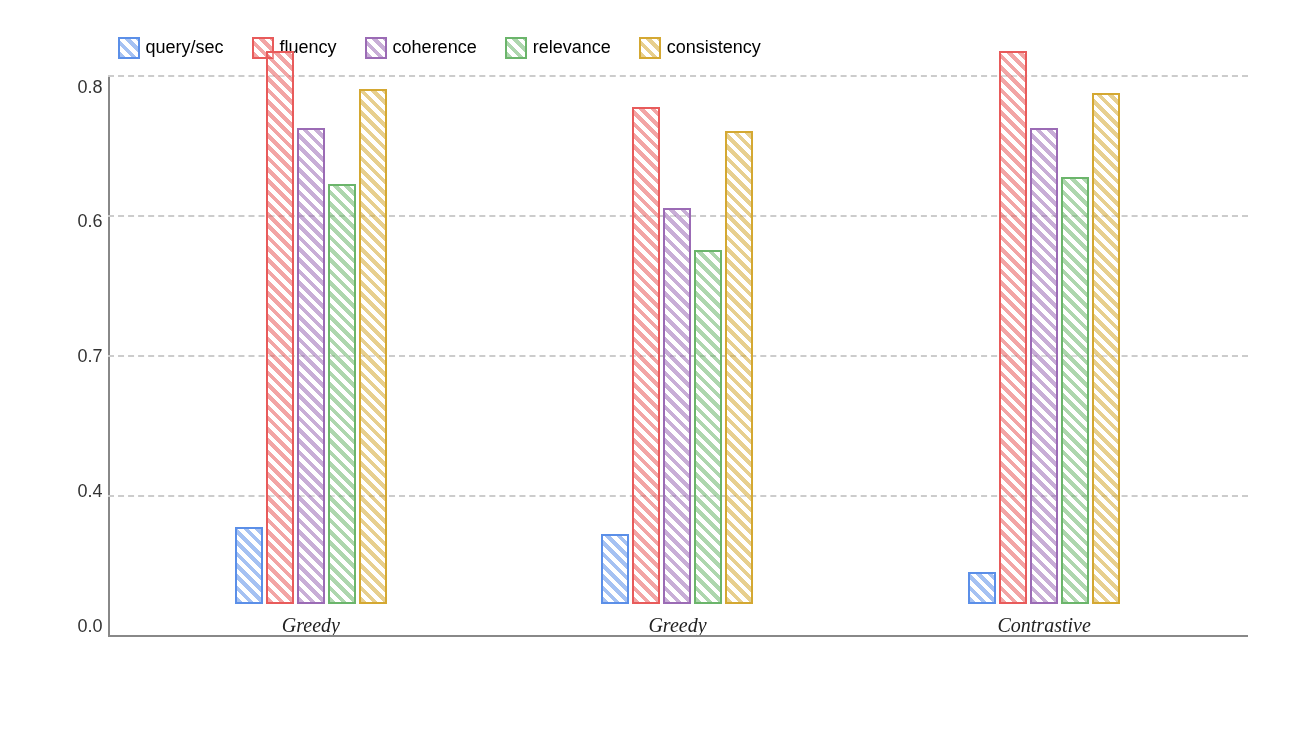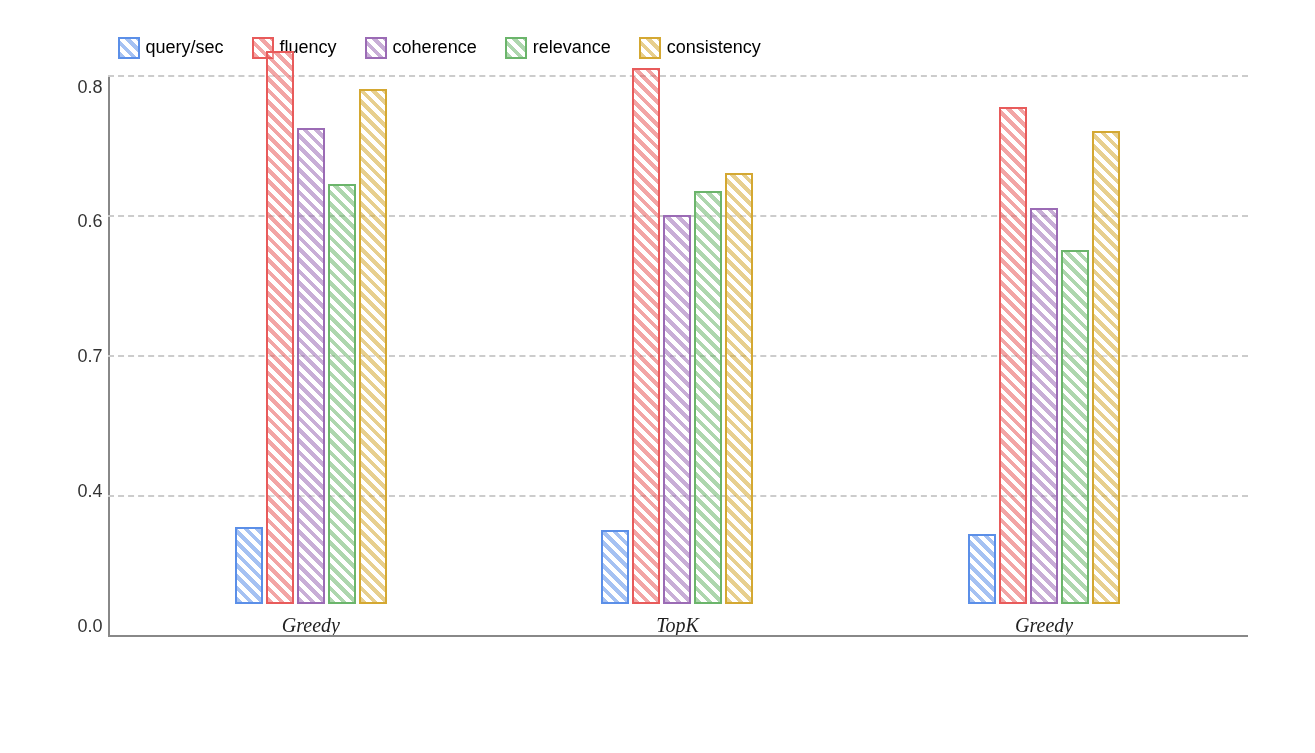--- a/index.html
+++ b/index.html
@@ -223,35 +223,35 @@
             <div class="bar bar-blue" style="height: 77px; border-color: rgb(91, 143, 232);"></div>
             <div class="bar bar-red" style="height: 553px; border-color: rgb(232, 91, 91);"></div>
             <div class="bar bar-purple" style="height: 476px; border-color: rgb(155, 107, 181);"></div>
             <div class="bar bar-green" style="height: 420px; border-color: rgb(107, 181, 107);"></div>
             <div class="bar bar-yellow" style="height: 514.5px; border-color: rgb(212, 168, 50);"></div>
           </div>
           <div class="group-label">Greedy</div>
         </div>
         <div class="group">
           <div class="group-bars">
-            <div class="bar bar-blue" style="height: 73.5px; border-color: rgb(91, 143, 232);"></div>
-            <div class="bar bar-red" style="height: 535.5px; border-color: rgb(232, 91, 91);"></div>
-            <div class="bar bar-purple" style="height: 388.5px; border-color: rgb(155, 107, 181);"></div>
-            <div class="bar bar-green" style="height: 413px; border-color: rgb(107, 181, 107);"></div>
-            <div class="bar bar-yellow" style="height: 430.5px; border-color: rgb(212, 168, 50);"></div>
-          </div>
-          <div class="group-label">TopK</div>
-        </div>
-        <div class="group">
-          <div class="group-bars">
             <div class="bar bar-blue" style="height: 70px; border-color: rgb(91, 143, 232);"></div>
             <div class="bar bar-red" style="height: 497px; border-color: rgb(232, 91, 91);"></div>
             <div class="bar bar-purple" style="height: 395.5px; border-color: rgb(155, 107, 181);"></div>
             <div class="bar bar-green" style="height: 353.5px; border-color: rgb(107, 181, 107);"></div>
             <div class="bar bar-yellow" style="height: 472.5px; border-color: rgb(212, 168, 50);"></div>
           </div>
           <div class="group-label">Greedy</div>
         </div>
+        <div class="group">
+          <div class="group-bars">
+            <div class="bar bar-blue" style="height: 31.5px; border-color: rgb(91, 143, 232);"></div>
+            <div class="bar bar-red" style="height: 553px; border-color: rgb(232, 91, 91);"></div>
+            <div class="bar bar-purple" style="height: 476px; border-color: rgb(155, 107, 181);"></div>
+            <div class="bar bar-green" style="height: 427px; border-color: rgb(107, 181, 107);"></div>
+            <div class="bar bar-yellow" style="height: 511px; border-color: rgb(212, 168, 50);"></div>
+          </div>
+          <div class="group-label">Contrastive</div>
+        </div>
       </div>
 
     <div class="x-axis"></div>
   </div>
 </div>
 
 </body></html>

